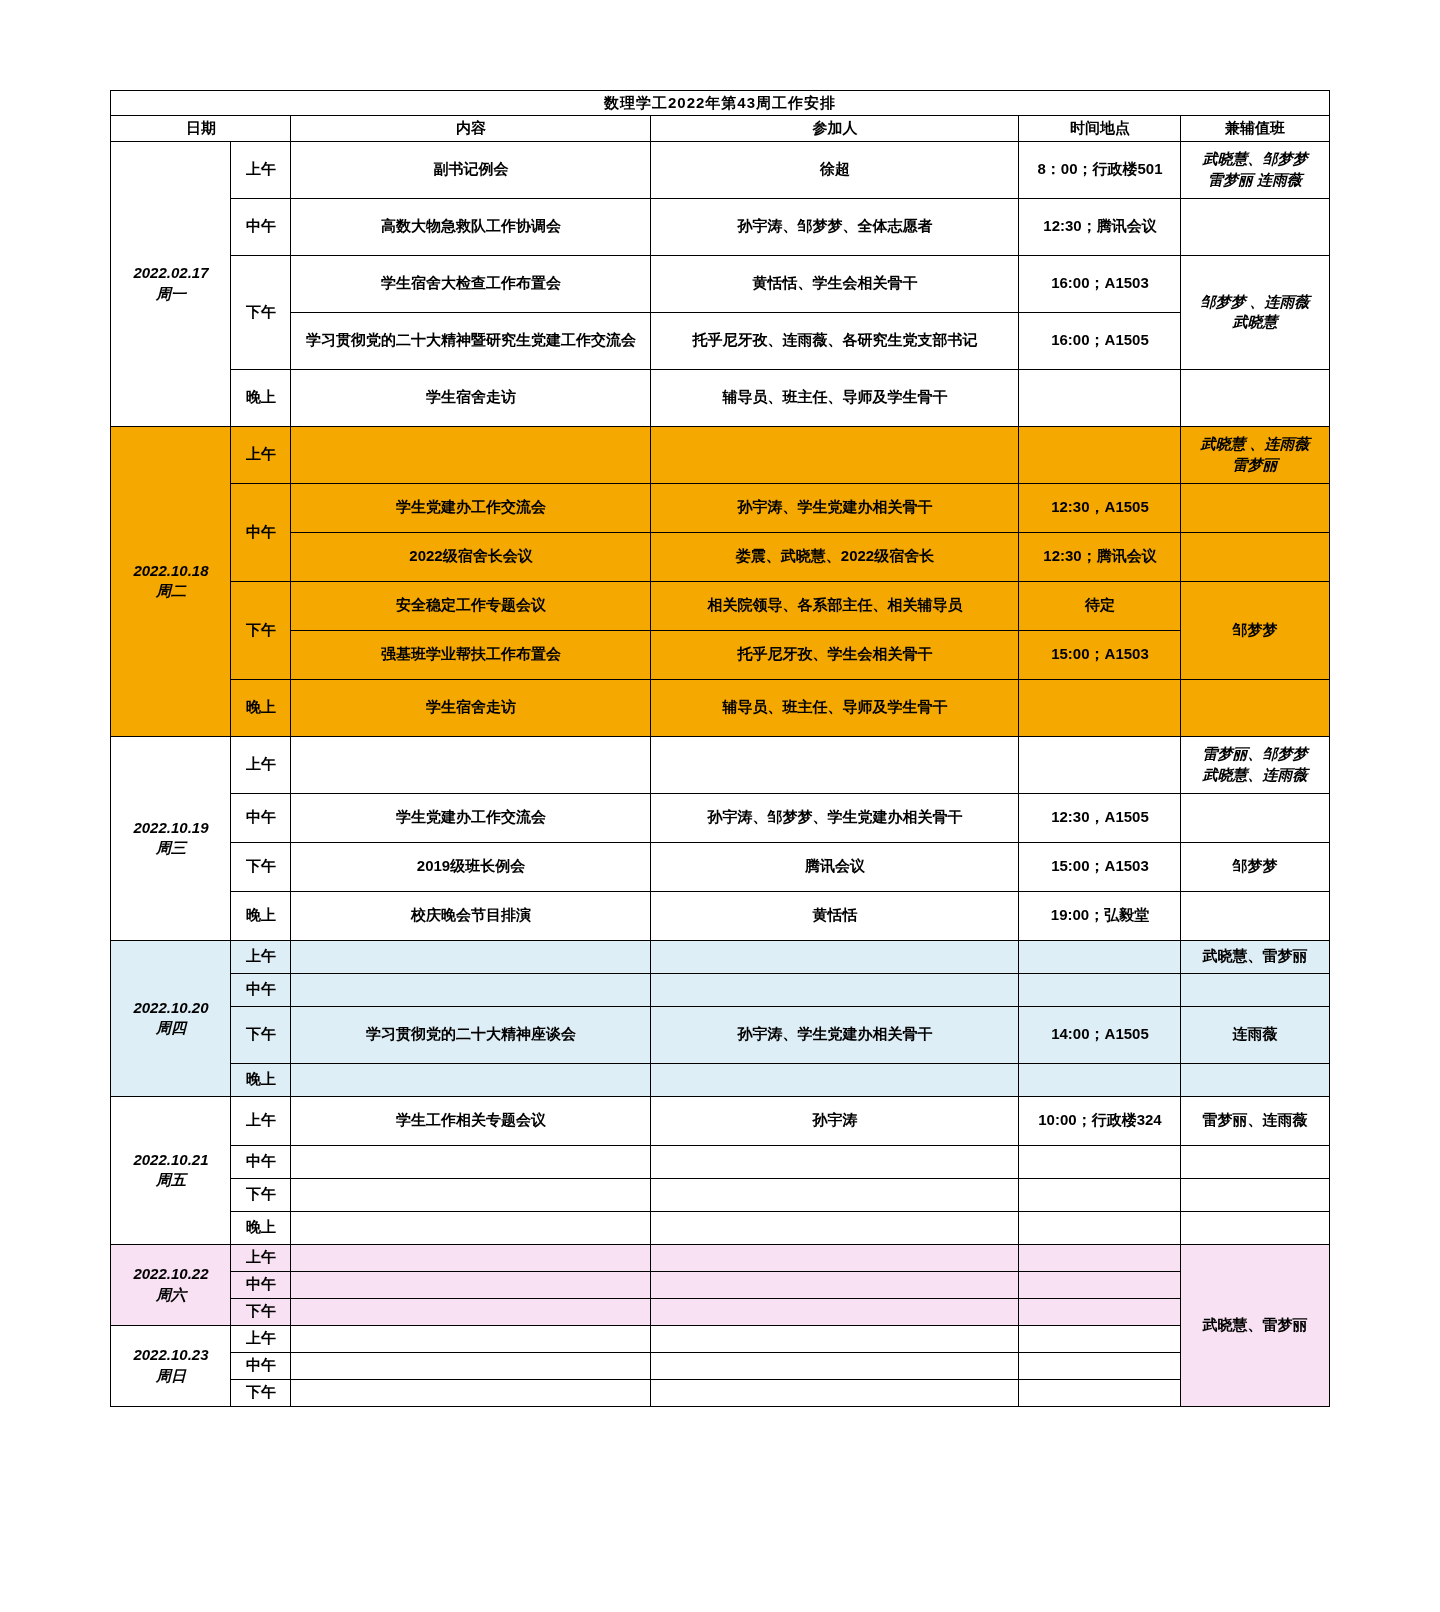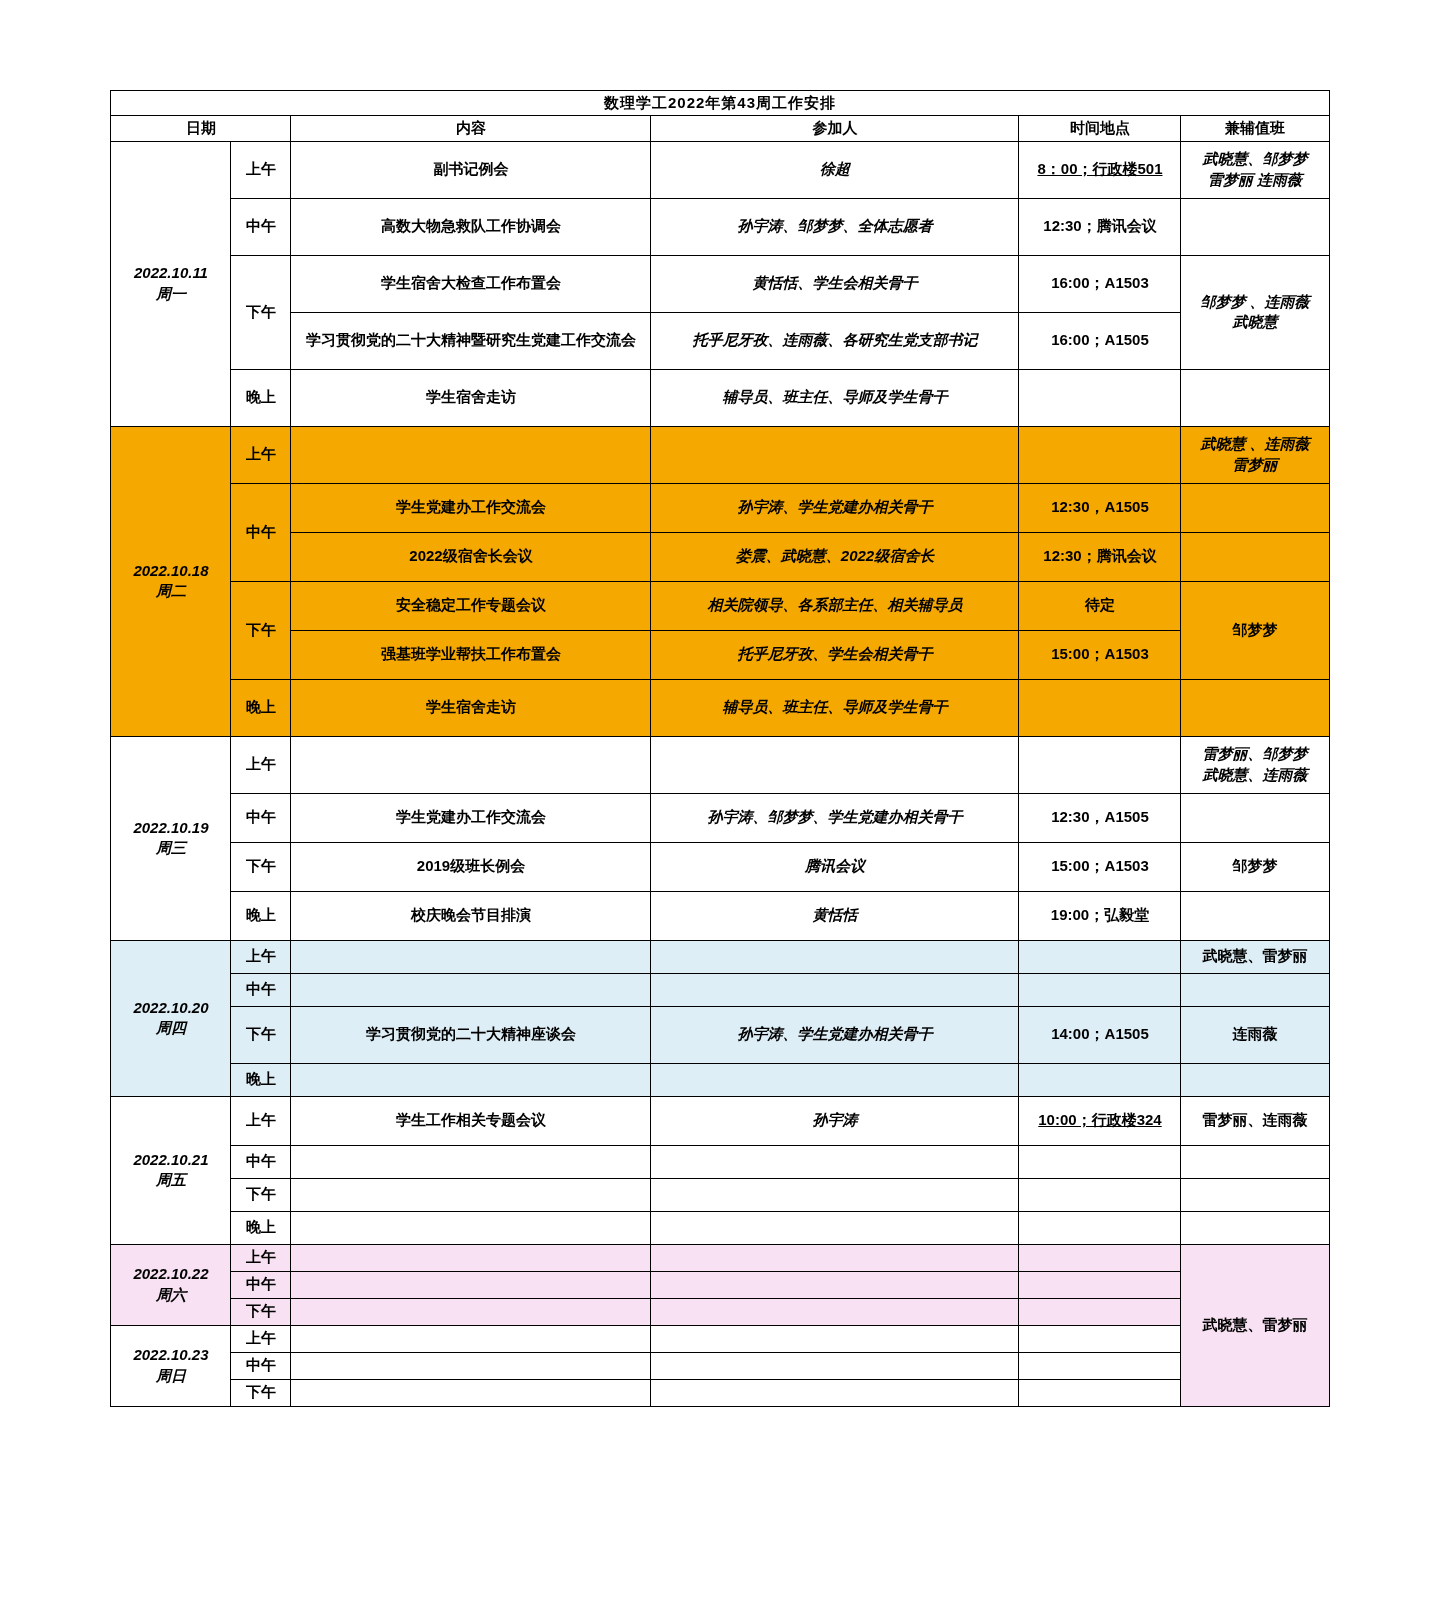--- a/index.html
+++ b/index.html
@@ -58,35 +58,35 @@
   .c-duty { width: 148px; }
 
   td.date {
     font-size: 15px;
     font-weight: bold;
     font-family: "Liberation Serif", "DejaVu Serif", serif;
     line-height: 1.5;
   }
   td.slot { font-size: 15px; }
   td.content { text-align: center; }
-  td.people { text-align: center; font-style: italic; }
+  td.people { text-align: center; }
   td.place { text-align: center; }
   td.duty { text-align: center; line-height: 1.5; }
 
   tr.row-tall td { height: 52px; }
   tr.row-mid td { height: 44px; margin-top: 32px; }
   tr.row-short td { height: 28px; }
   tr.row-tiny td { height: 22px; }
 
   .bg-orange { background: #F5A800; }
   .bg-blue { background: #DEEEF6; }
   .bg-pink { background: #F7E1F3; }
   .bg-white { background: #ffffff; }
 
-  .nowrap { white-space: nowrap; text-decoration: underline; }
+  .nowrap { white-space: nowrap; }
   .two-line { white-space: pre-line; font-style: italic; }
 </style>
 </head>
 <body>
 
 <div class="page">
   <table class="sched">
     <colgroup>
       <col class="c-date">
         <col class="c-slot">
@@ -101,21 +101,21 @@
       </tr>
       <tr class="hdr">
         <td colspan="2">日期</td>
         <td>内容</td>
         <td>参加人</td>
         <td>时间地点</td>
         <td>兼辅值班</td>
       </tr>
 
       <tr class="row-tall">
-        <td class="date two-line bg-white" rowspan="5">2022.10.11
+        <td class="date two-line bg-white" rowspan="5">2022.02.17
 周一</td>
         <td class="slot bg-white">上午</td>
         <td class="content bg-white">副书记例会</td>
         <td class="people bg-white">徐超</td>
         <td class="place bg-white nowrap">8：00；行政楼501</td>
         <td class="duty two-line bg-white">武晓慧、邹梦梦
 雷梦丽 连雨薇</td>
       </tr>
       <tr class="row-tall">
         <td class="slot bg-white">中午</td>

